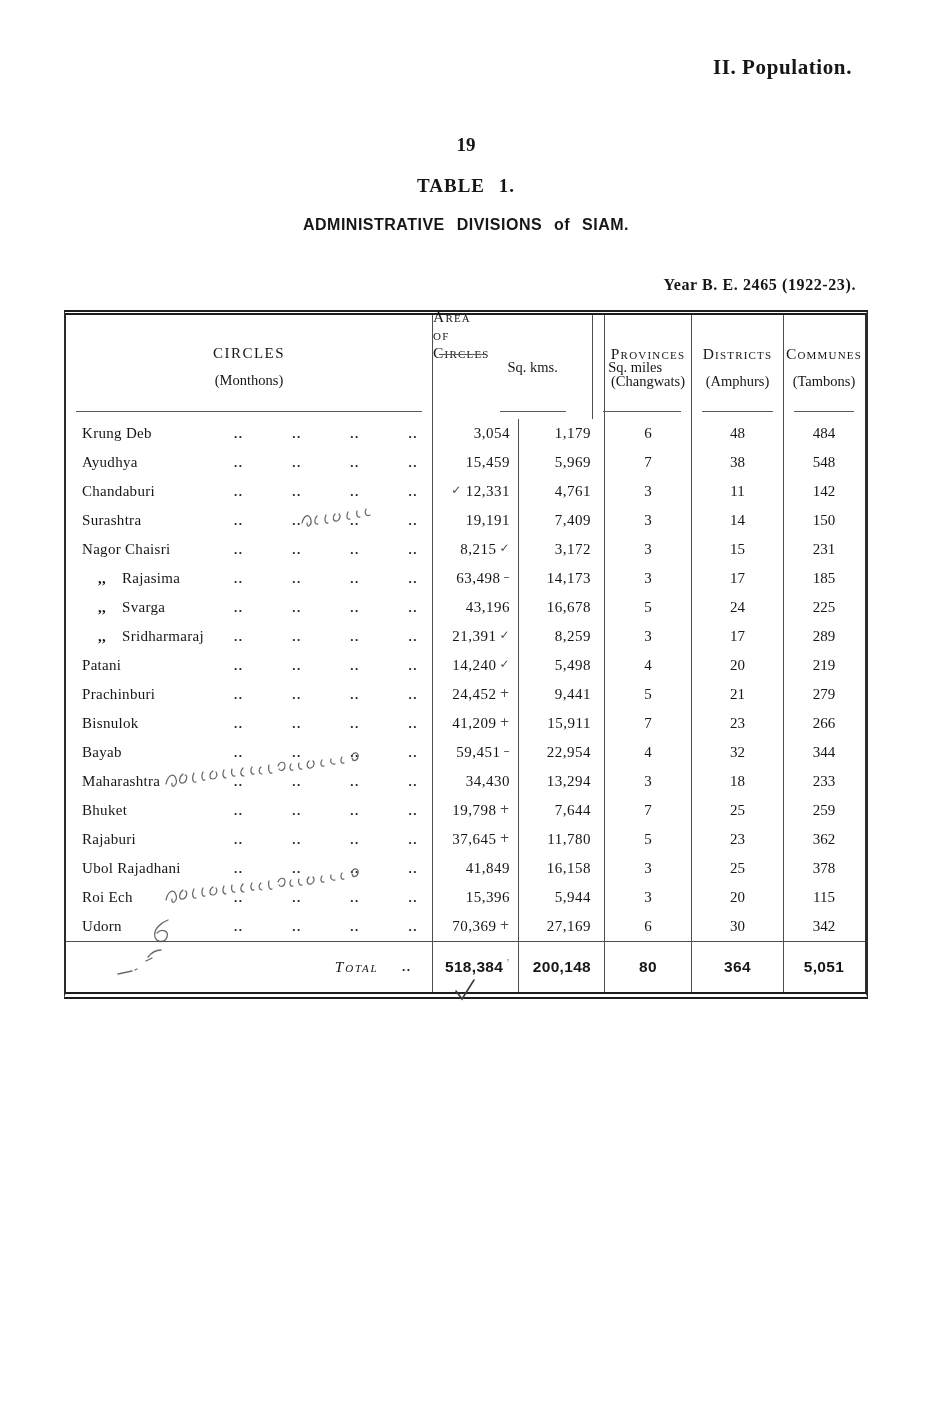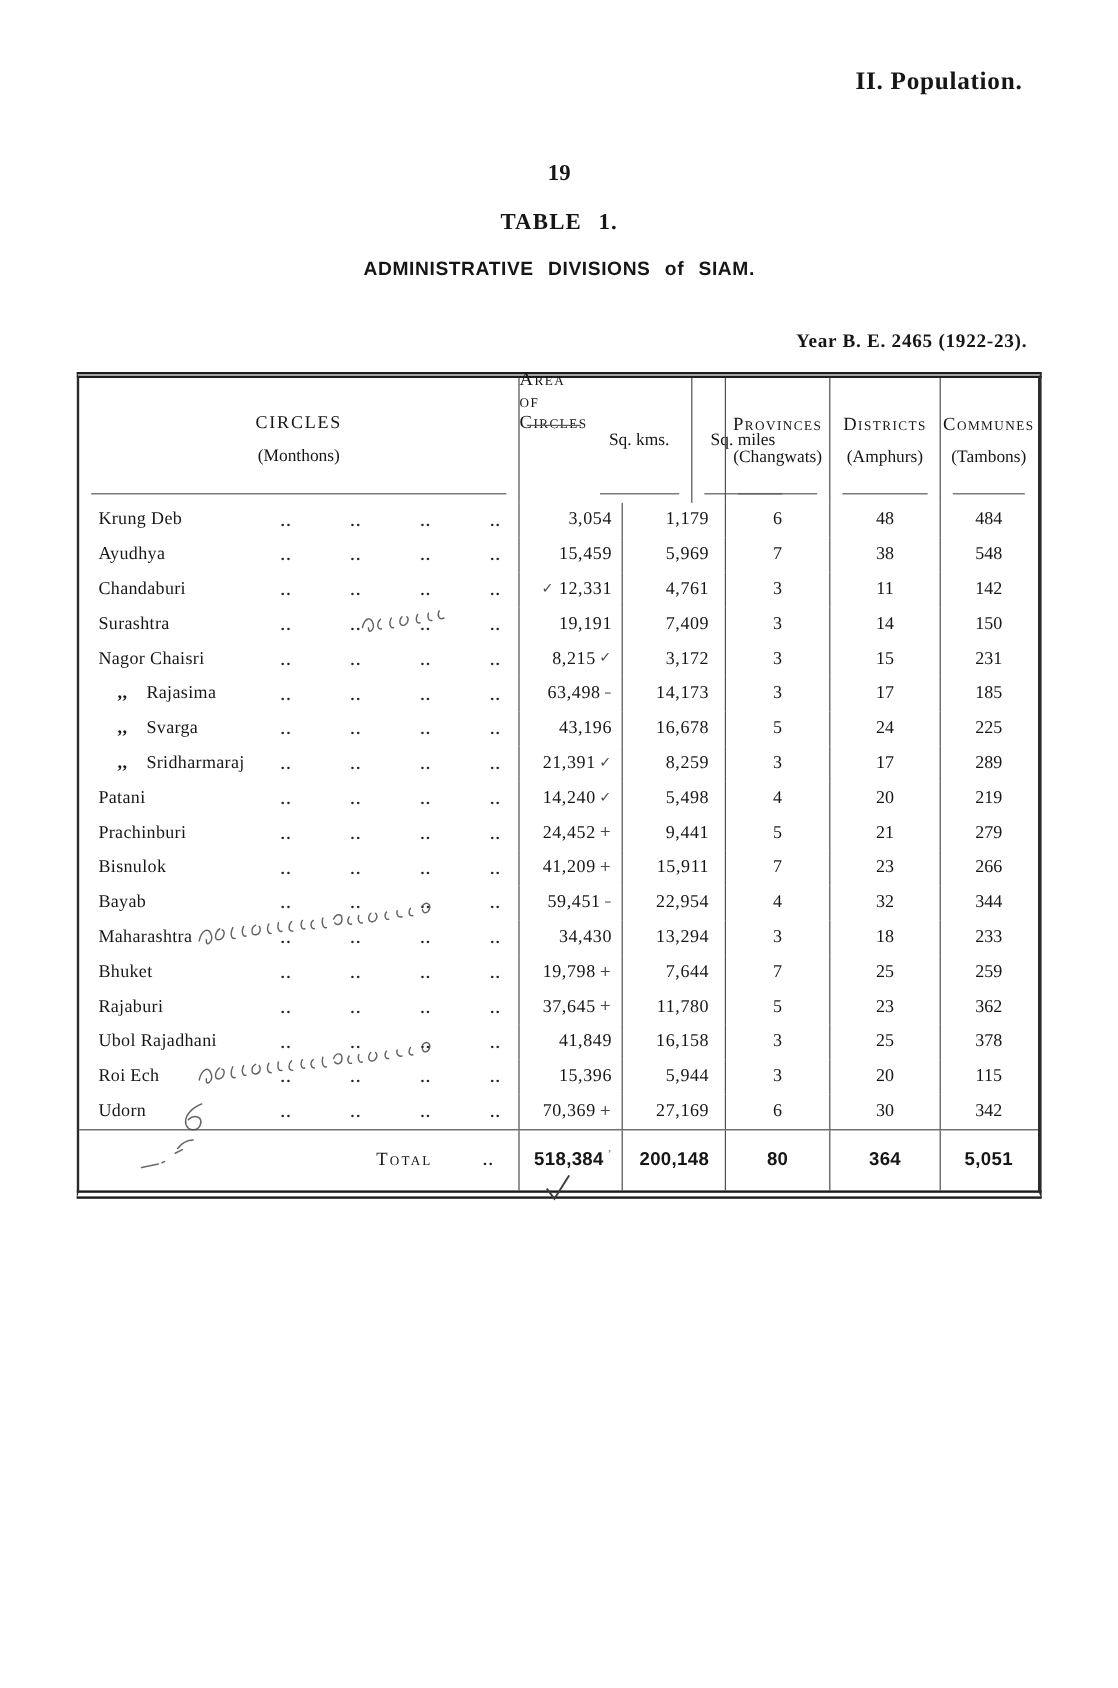--- a/index.html
+++ b/index.html
@@ -37,21 +37,21 @@
     justify-content:center; align-items:center; gap:10px;}
   .hd-rule{position:absolute; bottom:7px; left:10px; right:10px;
     border-top:1px solid #5a5a5a;}
   .sc{font-variant:small-caps; letter-spacing:1.2px; font-size:15.5px;}
   .caps{letter-spacing:1.5px; font-size:15px; font-weight:normal;}
   .sub{font-size:14.5px;}
   .area-group{display:flex; flex-direction:row;}
   .area-label{position:relative; height:40px; display:flex; align-items:center;
     justify-content:center;}
   .area-label .hd-rule{bottom:0; left:6px; right:6px;}
-  .area-sub{flex:1; display:grid; grid-template-columns:86px 86px;}
+  .area-sub{flex:1; display:grid; grid-template-columns:86px 86px;gap:16px;}
   .area-sub > div{position:relative; display:flex; align-items:center;
     justify-content:center; font-size:14.5px;}
 
   
   .trow{height:29px; align-items:center; font-size:15px;}
   .name-cell{position:relative; height:100%; display:flex; align-items:center;
     padding-left:16px; box-sizing:border-box; letter-spacing:.3px;}
   .ditto{display:inline-block; margin-left:16px; width:24px; font-weight:bold;}
   .ditto:empty{display:none;}
   .leader-dots{position:absolute; left:168px; right:14px; display:flex;
@@ -73,21 +73,21 @@
   .hw{position:absolute; pointer-events:none;}
   .hw:empty{display:none;}
   .hw svg{overflow:visible; display:block;}
   .hw-short{left:230px; top:3px;}
   .hw-long{left:96px; top:1px;}
   .hw-curl{left:76px; top:6px; z-index:2;}
 
   
   .total-row{height:50px; align-items:center; border-top:1px solid #4f4f4f;}
   .total-label-cell{display:flex; justify-content:flex-end; align-items:center;
-    gap:42px; padding-right:20px; height:100%; box-sizing:border-box;}
+    gap:24px; padding-right:20px; height:100%; box-sizing:border-box;font-style:italic;}
   .total-word{font-variant:small-caps; letter-spacing:1.8px; font-size:15.5px;}
   .total-dots{font-weight:bold; letter-spacing:1.5px; font-size:13px;}
   .total-num{font-family:"Liberation Sans", sans-serif; font-weight:bold;
     font-size:15.5px; letter-spacing:.3px;}
   .total-tick{color:#666; font-size:10px; position:relative; top:-5px; margin-left:3px;}
 
   
   .pencil{position:absolute; pointer-events:none;}
 </style>
 </head>

